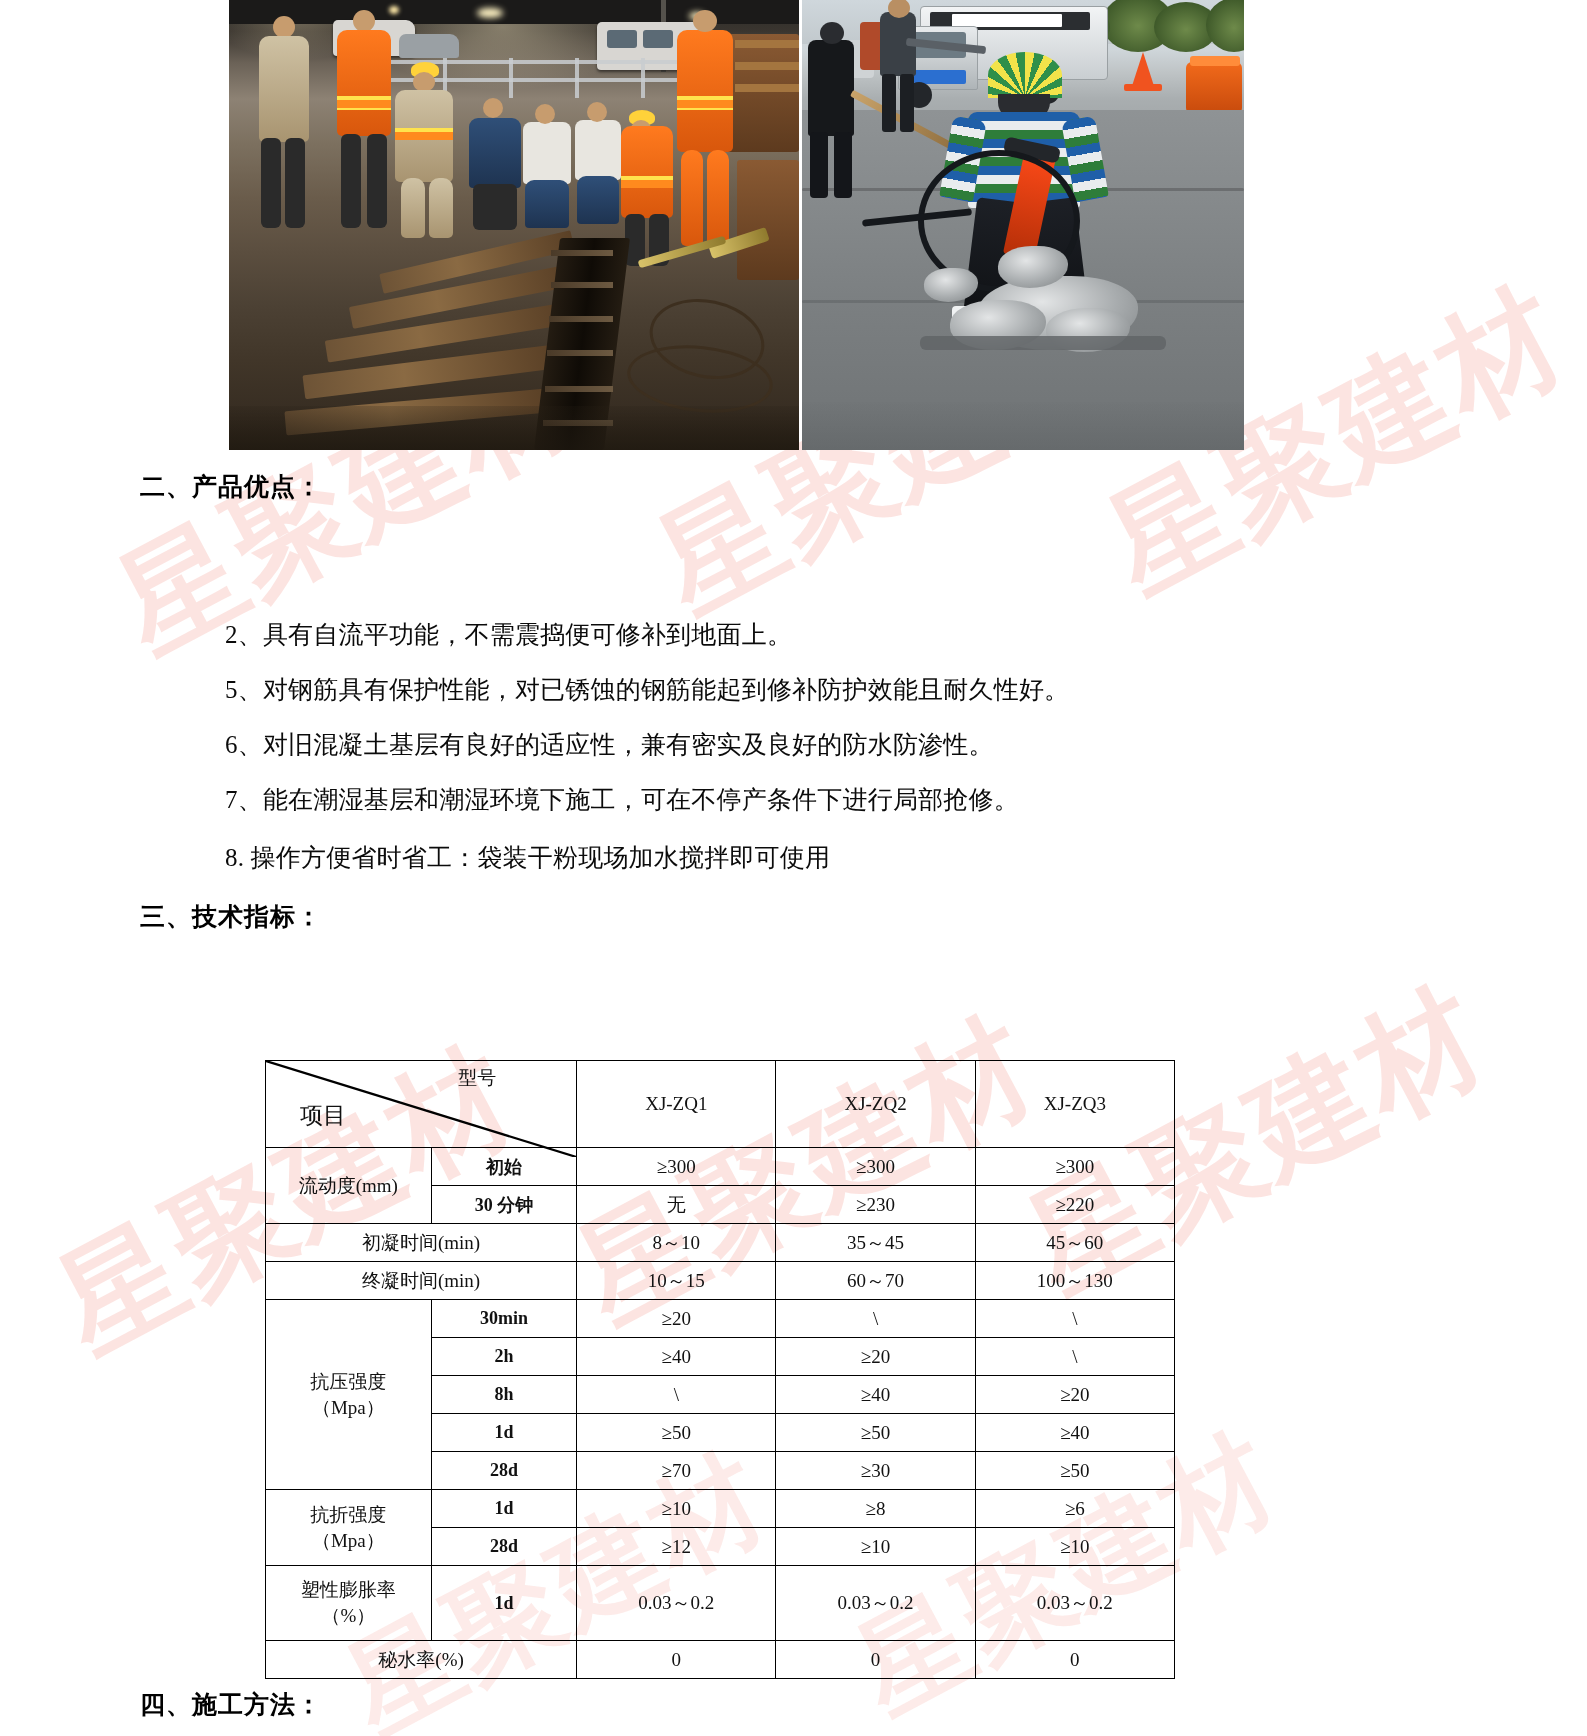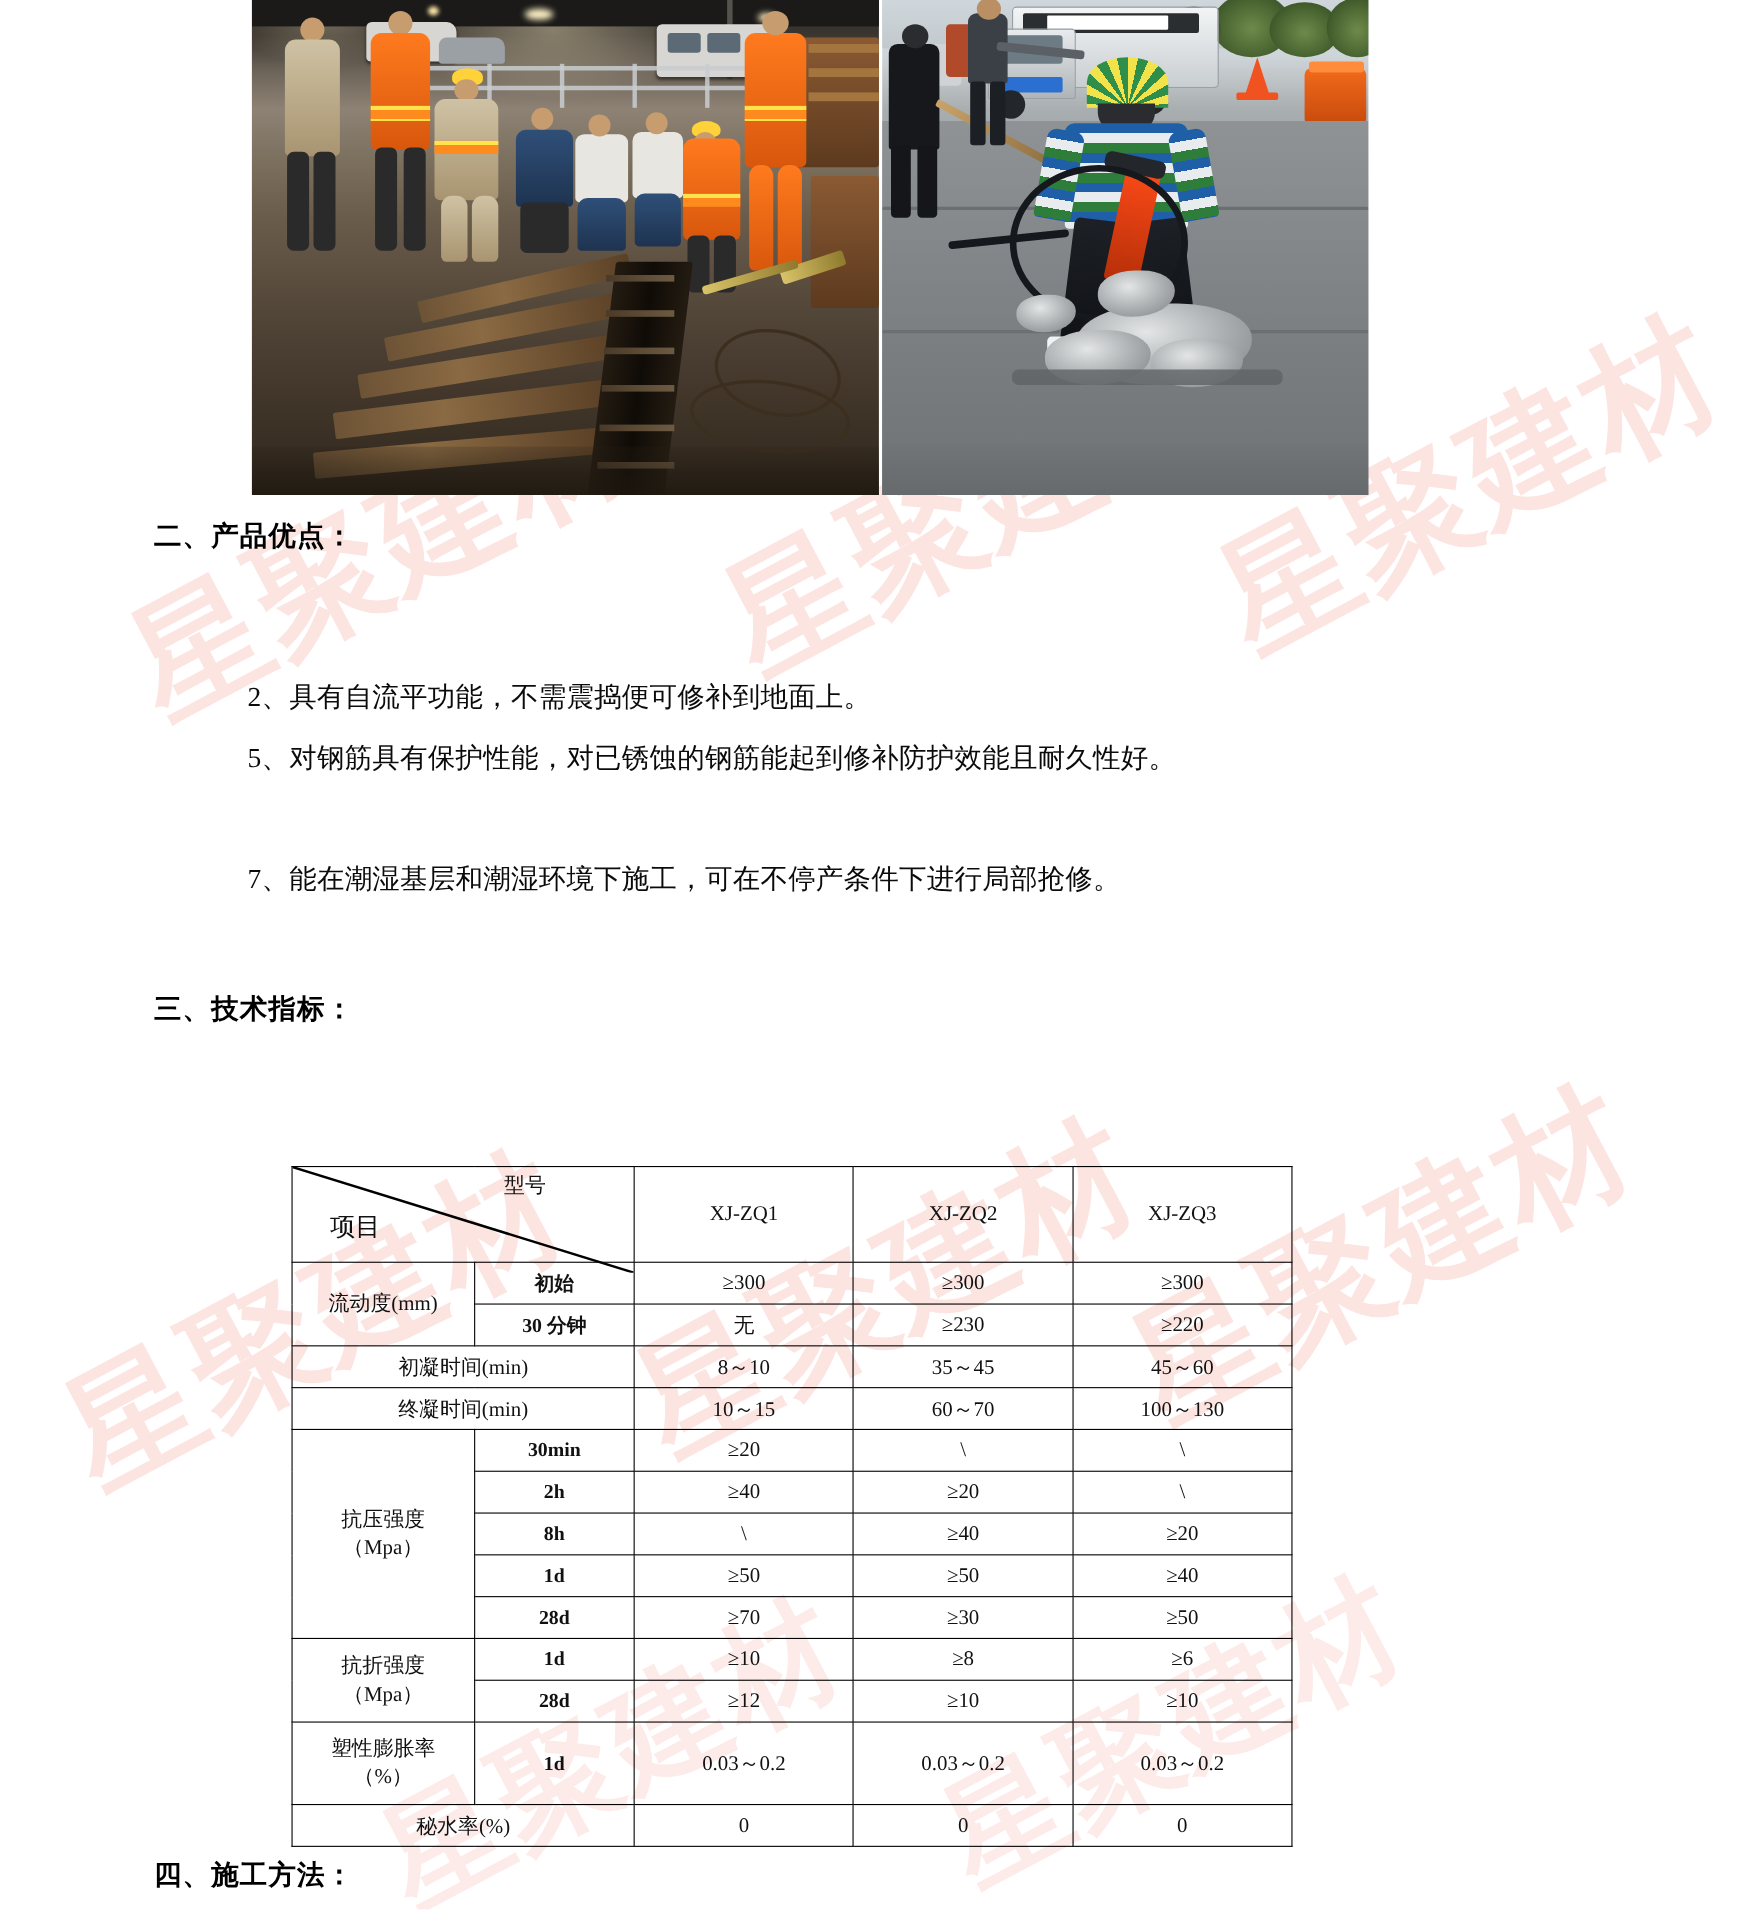--- a/index.html
+++ b/index.html
@@ -383,23 +383,25 @@
     </div>
   </div>
 
   <div class="section-heading" style="left:140px; top:470px;">二、产品优点：</div>
 
 
   <div class="list-item" style="left:225px; top:615px;">2、具有自流平功能，不需震捣便可修补到地面上。</div>
 
   <div class="list-item" style="left:225px; top:670px;">5、对钢筋具有保护性能，对已锈蚀的钢筋能起到修补防护效能且耐久性好。</div>
 
+  <div class="list-item" style="left:225px; top:725px;">6、对旧混凝土基层有良好的适应性，兼有密实及良好的防水防渗性。</div>
 
   <div class="list-item" style="left:225px; top:780px;">7、能在潮湿基层和潮湿环境下施工，可在不停产条件下进行局部抢修。</div>
 
+  <div class="list-item" style="left:225px; top:838px;">8. 操作方便省时省工：袋装干粉现场加水搅拌即可使用</div>
 
   <div class="section-heading" style="left:140px; top:900px;">三、技术指标：</div>
 
   <table id="spec-table">
     <colgroup>
       <col class="c-grp">
         <col class="c-sub">
       <col class="c-val">
         <col class="c-val">
         <col class="c-val">

